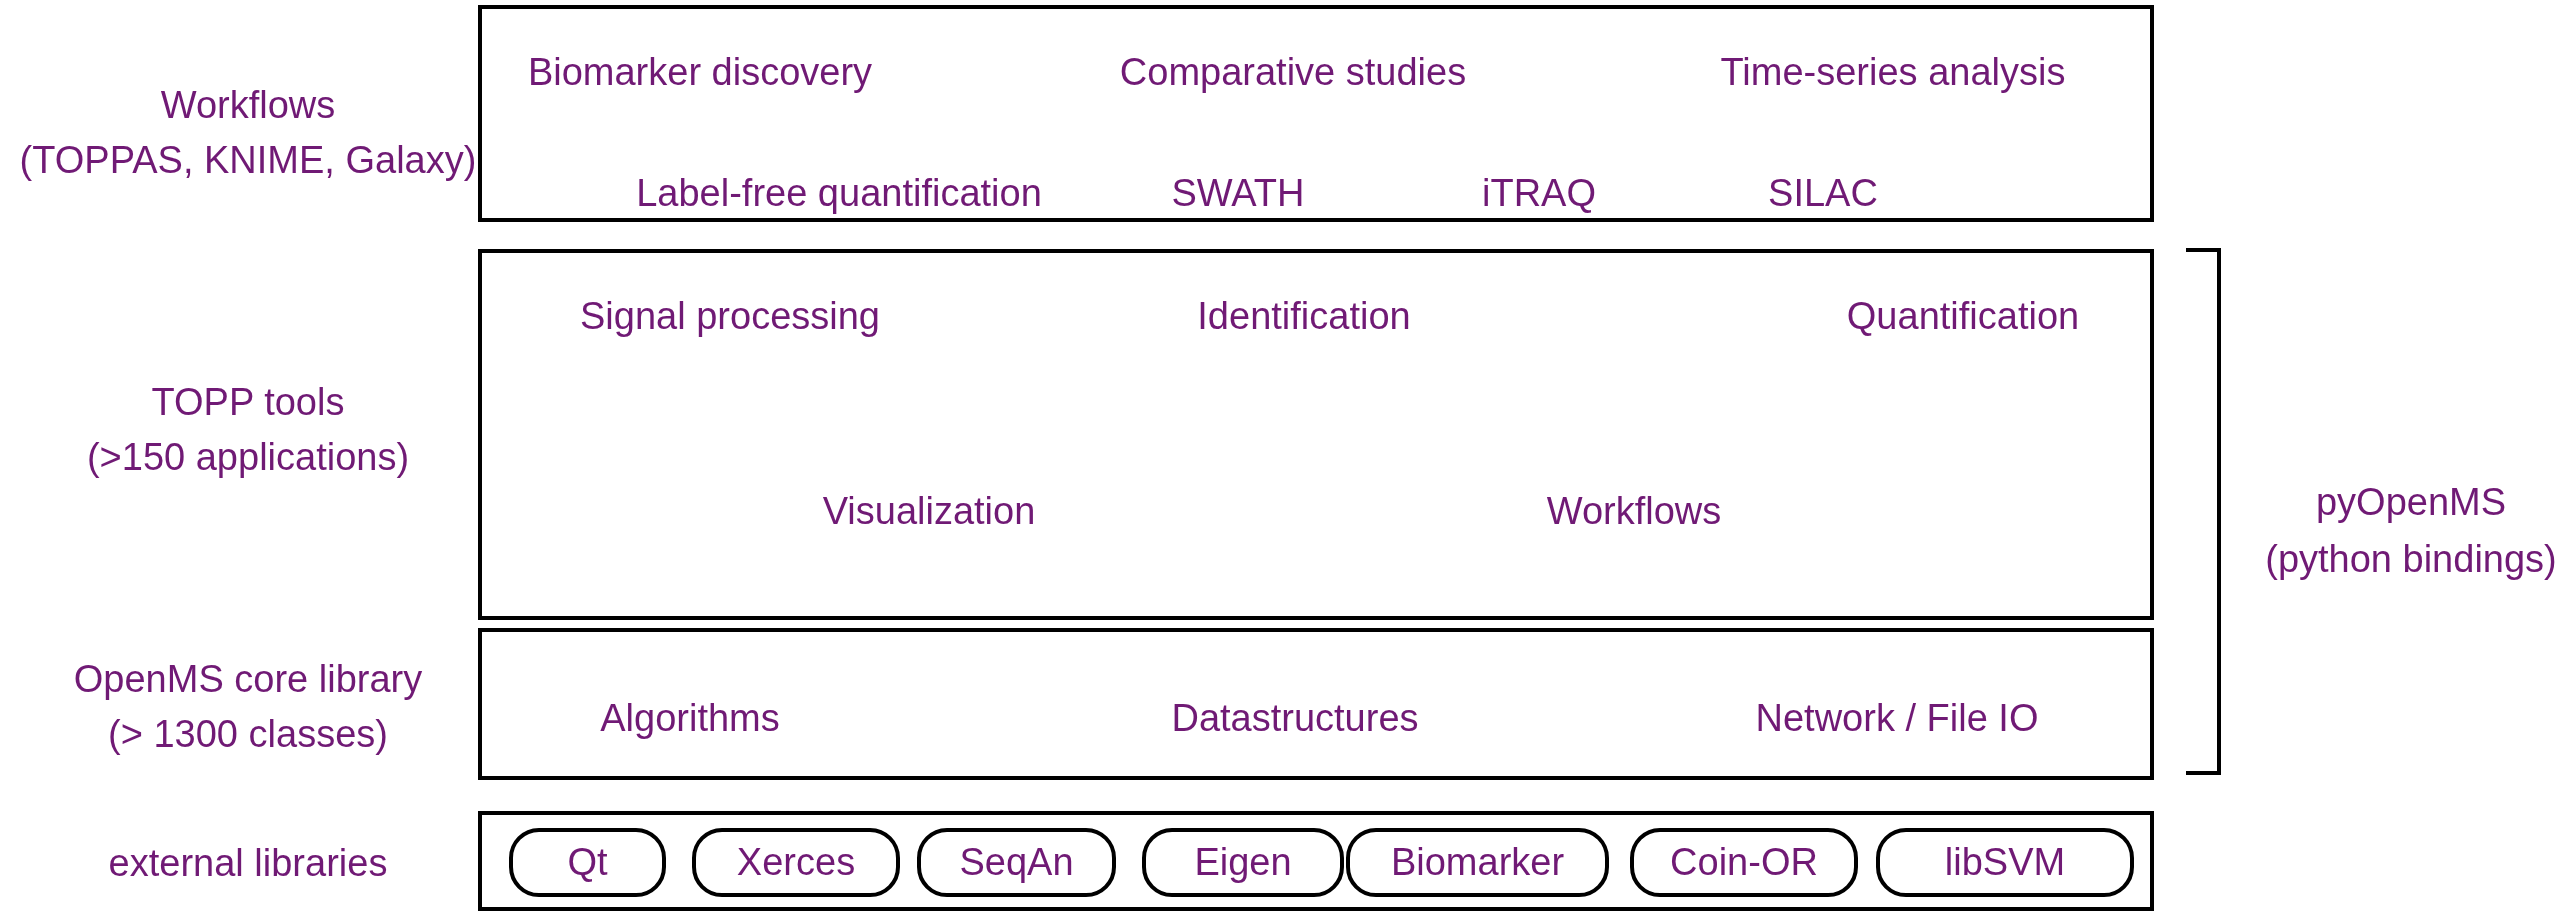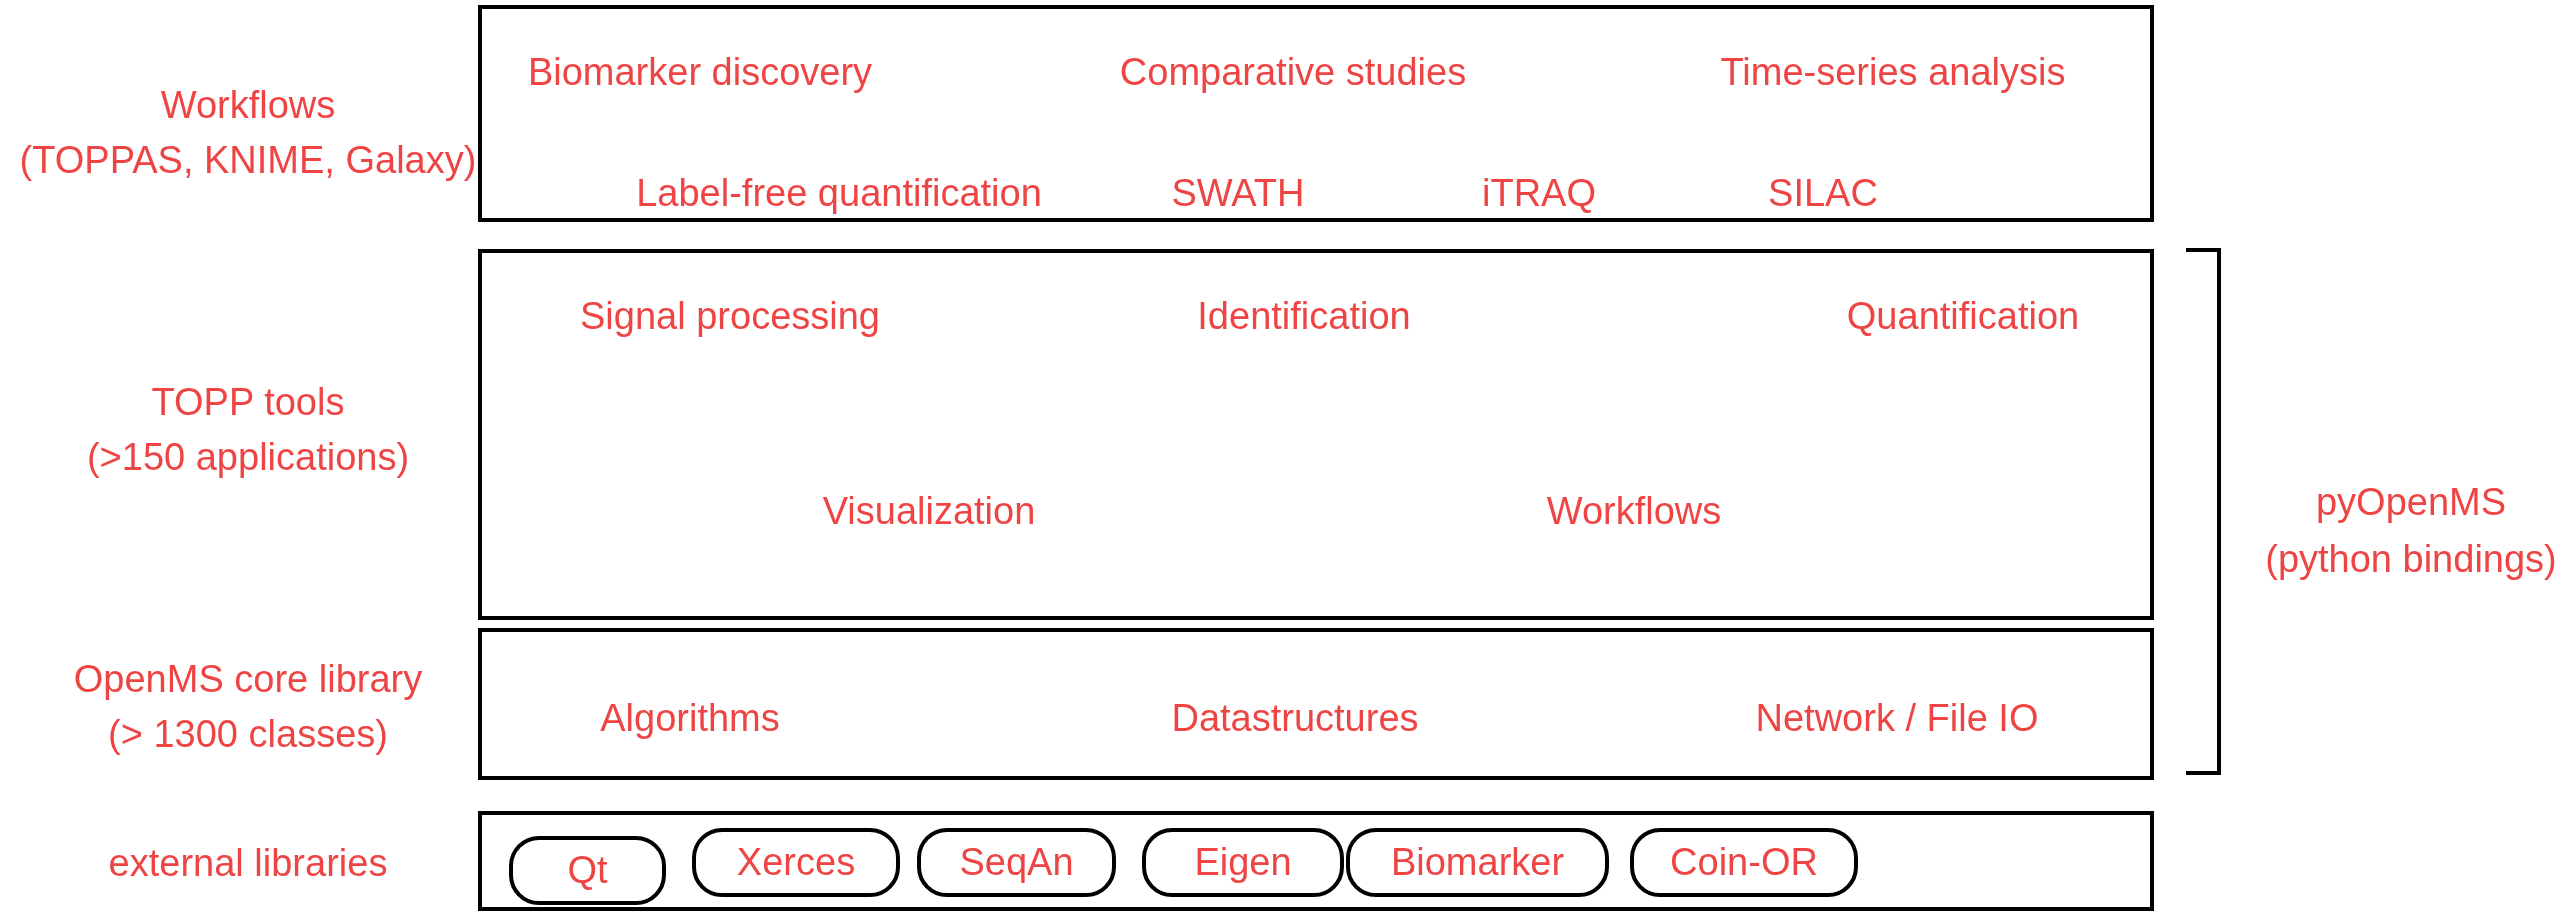--- a/index.html
+++ b/index.html
@@ -2,21 +2,21 @@
 <html style="font-size:14px"><head>
 <meta charset="utf-8">
 <style>
   html,body { margin:0; padding:0; background:#ffffff; }
   .canvas {
     position:relative;
     width:2576px;
     height:914px;
     background:#ffffff;
     font-family:"Liberation Sans", sans-serif;
-    color:#ef4444;
+    color:#701a75;
     font-size:38px;
     overflow:hidden;
   }
   .box {
     position:absolute;
     border:4.4px solid #000000;
     background:#ffffff;
     box-sizing:border-box;
   }
   .t {
@@ -101,38 +101,41 @@
   <span class="t" style="left:1963px; top:316px;">Quantification</span>
   <span class="t" style="left:929px; top:511px;">Visualization</span>
   <span class="t" style="left:1634px; top:511px;">Workflows</span>
 
   <div class="box" style="left:478px; top:628px; width:1676px; height:152px;"></div>
   <span class="t" style="left:690px;  top:718px;">Algorithms</span>
   <span class="t" style="left:1295px; top:718px;">Datastructures</span>
   <span class="t" style="left:1897px; top:718px;">Network / File IO</span>
 
   <div class="box" style="left:478px; top:811px; width:1676px; height:100px;"></div>
-  <div class="pill" style="left:509px;  width:157px;margin-top:8px;">
+  <div class="pill" style="left:509px;  width:157px;">
     <span>Qt</span>
   </div>
   <div class="pill" style="left:692px;  width:208px;">
     <span>Xerces</span>
   </div>
   <div class="pill" style="left:917px; width:199px;align-items:center;">
     <span>SeqAn</span>
   </div>
   <div class="pill" style="left:1142px; width:202px;">
     <span>Eigen</span>
   </div>
   <div class="pill" style="left:1346px; width:263px;">
     <span>Biomarker</span>
   </div>
   <div class="pill" style="left:1630px; width:228px;">
     <span>Coin-OR</span>
   </div>
+  <div class="pill" style="left:1876px; width:258px;">
+    <span>libSVM</span>
+  </div>
 
   <div class="bracket"></div>
   <div class="pyopenms">
     <div>pyOpenMS</div>
     <div>(python bindings)</div>
   </div>
 
 </div>
 
 

